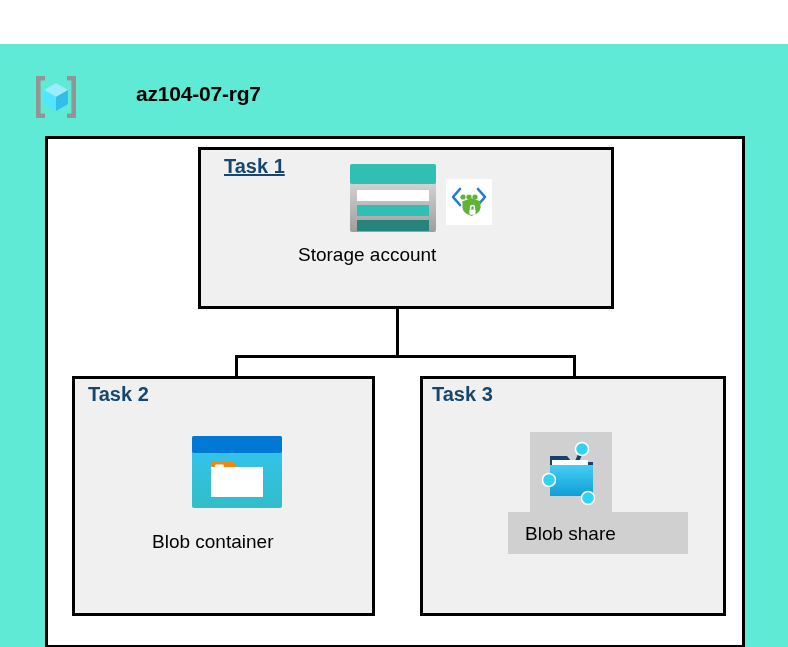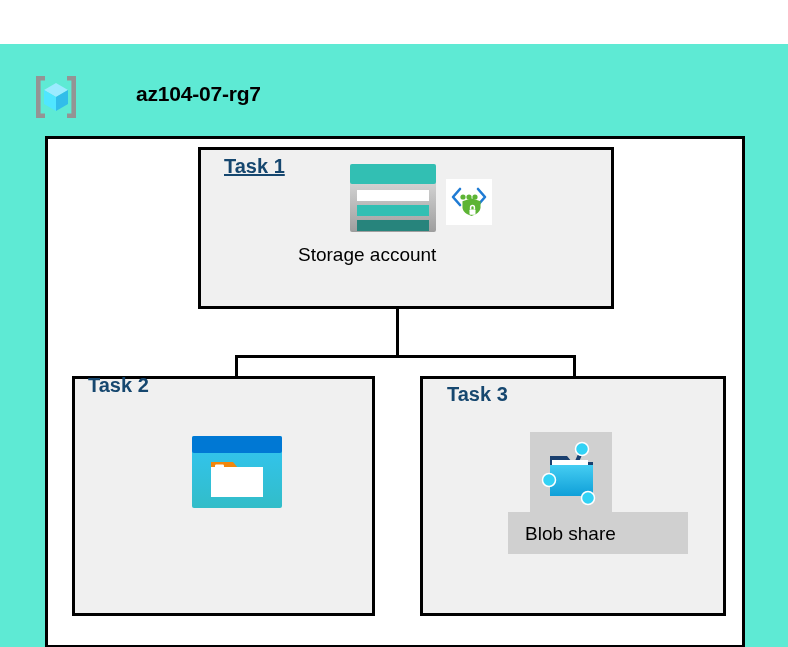--- a/index.html
+++ b/index.html
@@ -71,22 +71,22 @@
   #task3-box { left: 420px; top: 332px; width: 306px; height: 240px; }
 
   .task-label {
     position: absolute;
     font-size: 20px;
     font-weight: bold;
     color: #16476f;
     white-space: nowrap;
   }
   #task1-label { left: 224px; top: 111px; text-decoration: underline; }
-  #task2-label { left: 88px;  top: 330px; }
-  #task3-label { left: 447px; top: 339px; }
+  #task2-label { left: 88px;  top: 339px; }
+  #task3-label { left: 432px; top: 339px; }
 
   
   .node-caption {
     position: absolute;
     font-size: 19px;
     font-weight: normal;
     color: #000000;
     white-space: nowrap;
     text-align: center;
   }
@@ -222,20 +222,21 @@
 
       <rect x="0" y="0" width="90" height="17" rx="2" fill="#0078d4"></rect>
 
       <path d="M19 26 h22 l5 6 h-27 Z" fill="#f2870d"></path>
       <rect x="23" y="28.5" width="9" height="3" rx="1.2" fill="#ffffff"></rect>
 
       <rect x="19" y="31" width="52" height="30" fill="#ffffff"></rect>
     </svg>
   </div>
 
+  <div id="blob-caption" class="node-caption">Blob container</div>
 
   <div id="task3-box" class="task-box"></div>
 
   <div id="task3-label" class="task-label">Task 3</div>
 
   <div id="fileshare-label-bg"></div>
 
   <div id="fileshare-icon" class="icon-wrap">
     <svg viewBox="0 0 82 82" width="82" height="82" aria-hidden="true">
       <defs>

